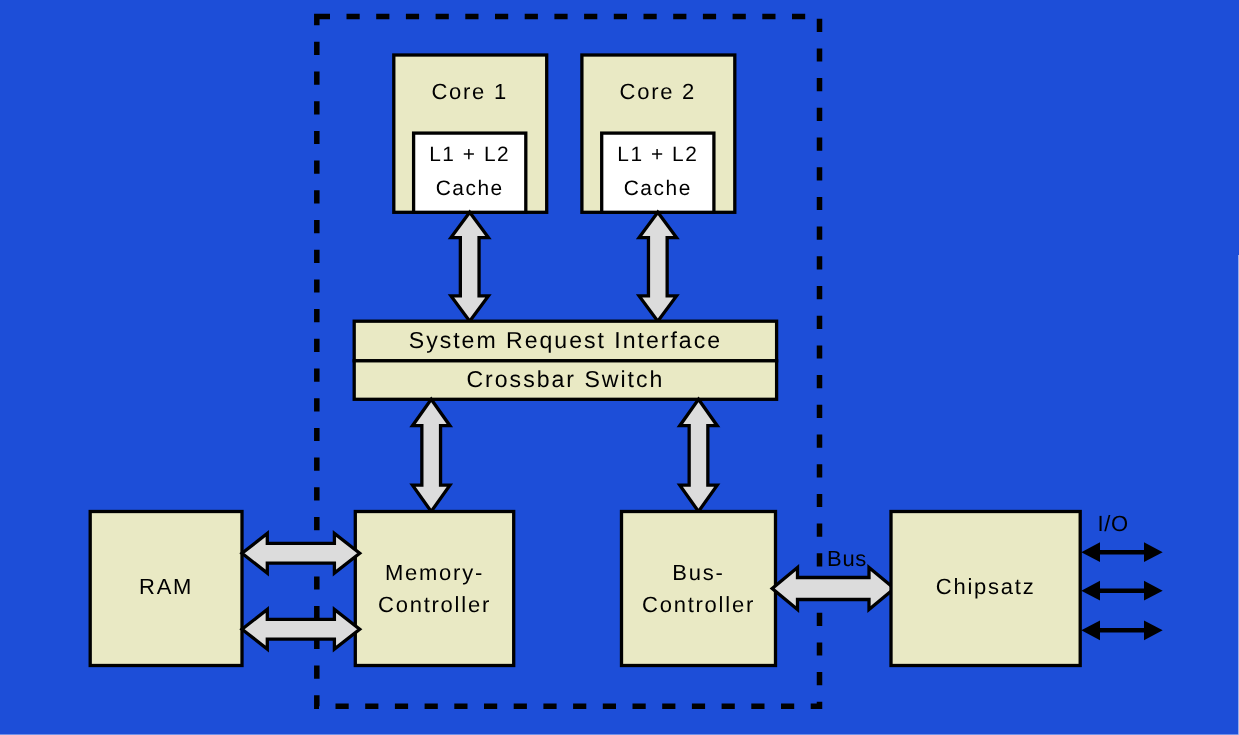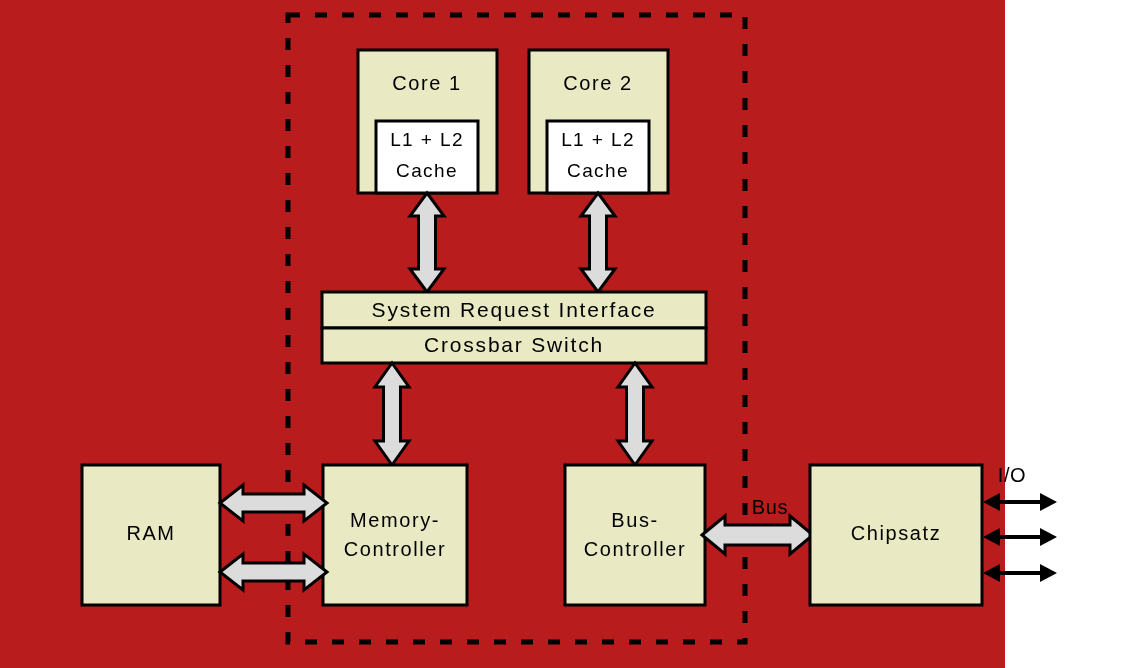--- a/index.html
+++ b/index.html
@@ -8,23 +8,23 @@
     background: #ffffff;
   }
   body {
     width: 1126px;
     height: 668px;
     font-family: "Liberation Sans", sans-serif;
     overflow: hidden;
   }
   #diagram-root {
     position: relative;
-    width: 1005px;
+    width: 1126px;
     height: 668px;
-    background: #b91c1c;
+    background: #1d4ed8;
   }
   svg.diagram {
     display: block;
     width: 1126px;
     height: 668px;
   }
   .box-fill {
     fill: #e9e9c4;
     stroke: #000000;
     stroke-width: 3;

